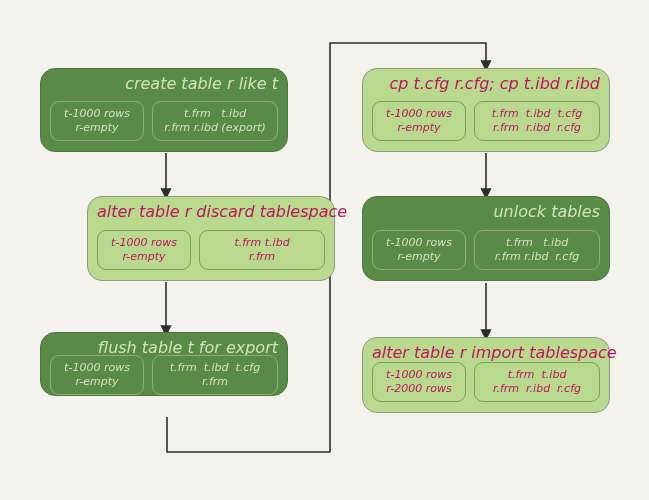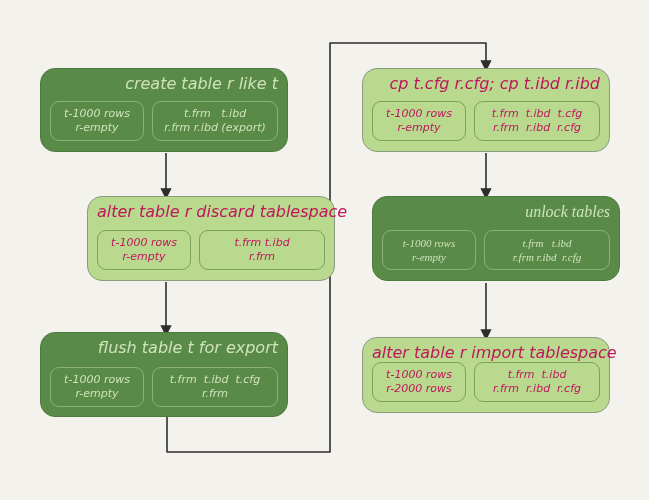--- a/index.html
+++ b/index.html
@@ -53,22 +53,22 @@
   }
   .node.dark .sub{border:1.2px solid #8db173;}
   .node.light .sub{border:1.2px solid #79a25a;}
   .sub.state{width:94px;flex:none;}
   .sub.files{flex:1;align-items:center;}
   .line{white-space:pre;}
 
   .n1{left:40px;top:68px;}
   .n2{left:362px;top:68px;}
   .n3{left:40px;top:196px;height:85px;margin-left:47px;}
-  .n4{left:372px;top:196px;height:85px;font-family:Liberation Serif, serif;}
-  .n5{left:40px;top:332px;height:85px;gap:12px;}
+  .n4{left:362px;top:196px;height:85px;}
+  .n5{left:40px;top:332px;height:64px;}
   .n6{left:362px;top:337px;height:76px;}
 </style>
 </head>
 <body>
 
 <div class="canvas">
 
   <svg class="wires" viewBox="0 0 649 500">
     <defs>
       <marker id="arw" markerWidth="8" markerHeight="8" refX="0.5" refY="3.5" orient="auto">

